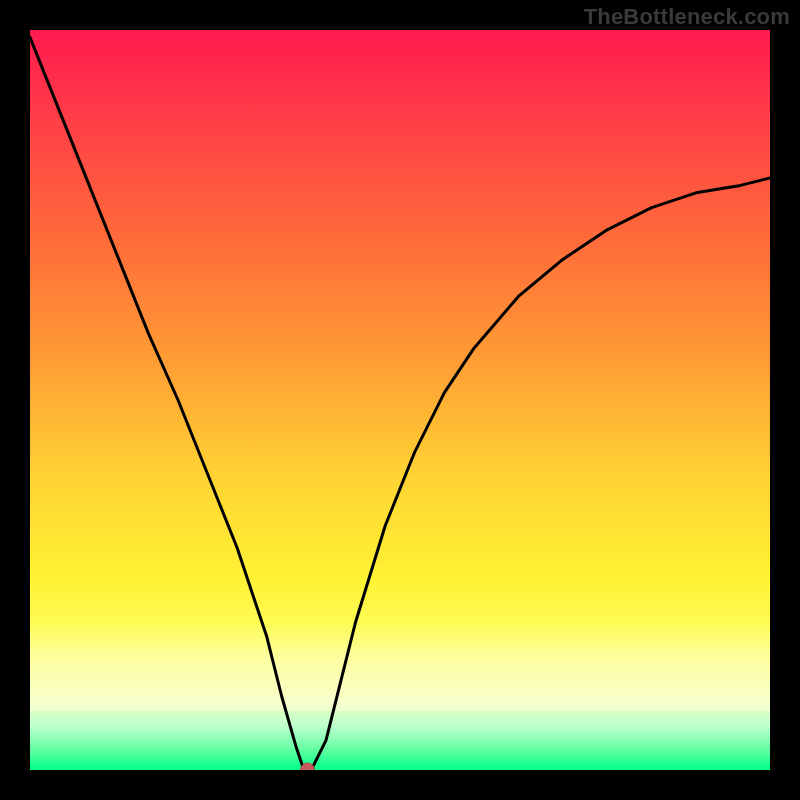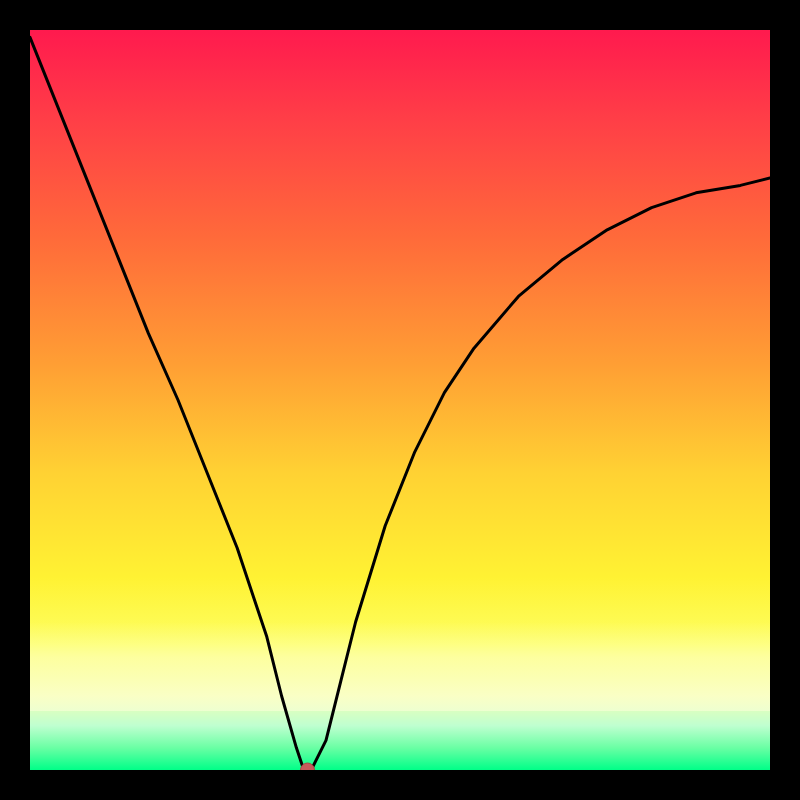--- a/index.html
+++ b/index.html
@@ -71,13 +71,14 @@
 
   <div class="plot-area">
     <div class="cream-band"></div>
 
     <svg class="curve" viewBox="0 0 740 740" preserveAspectRatio="none">
       <path id="curve-path" fill="none" stroke="#000" stroke-width="3" stroke-linecap="round" stroke-linejoin="round" d="M0.0 7.4 L29.6 81.4 L59.2 155.4 L88.8 229.4 L118.4 303.4 L148.0 370.0 L177.6 444.0 L207.2 518.0 L236.8 606.8 L251.6 666.0 L266.4 717.8 L273.8 740.0 L281.2 740.0 L296.0 710.4 L310.8 651.2 L325.6 592.0 L355.2 495.8 L384.8 421.8 L414.4 362.6 L444.0 318.2 L488.4 266.4 L532.8 229.4 L577.2 199.8 L621.6 177.6 L666.0 162.8 L710.4 155.4 L740.0 148.0"></path>
       <circle id="marker-dot" r="7" fill="#c65b5b" stroke="#a94848" stroke-width="1" cx="277.5" cy="740.0"></circle>
     </svg>
   </div>
 
+  <div class="watermark">TheBottleneck.com</div>
 </div>
 
 </body></html>

